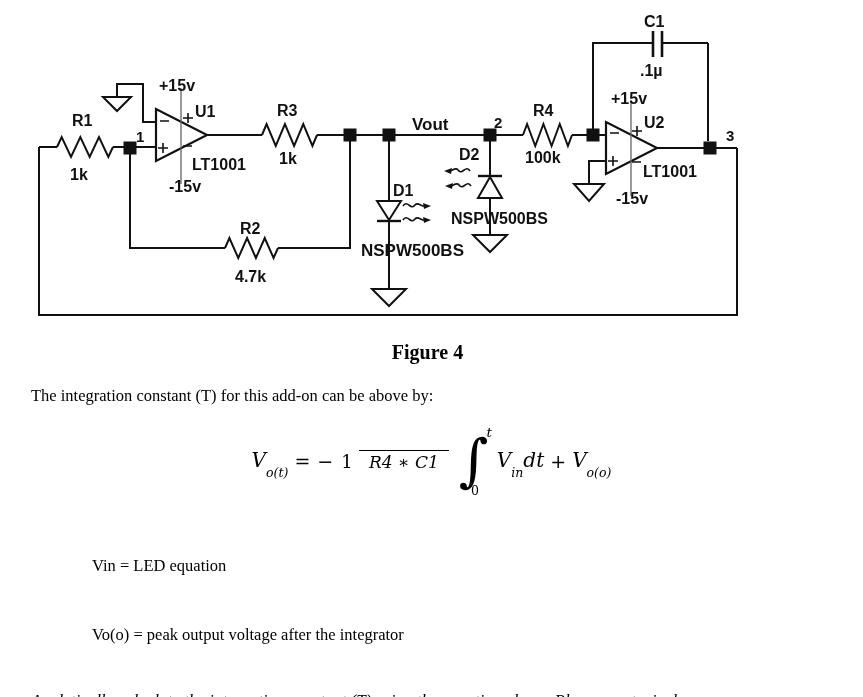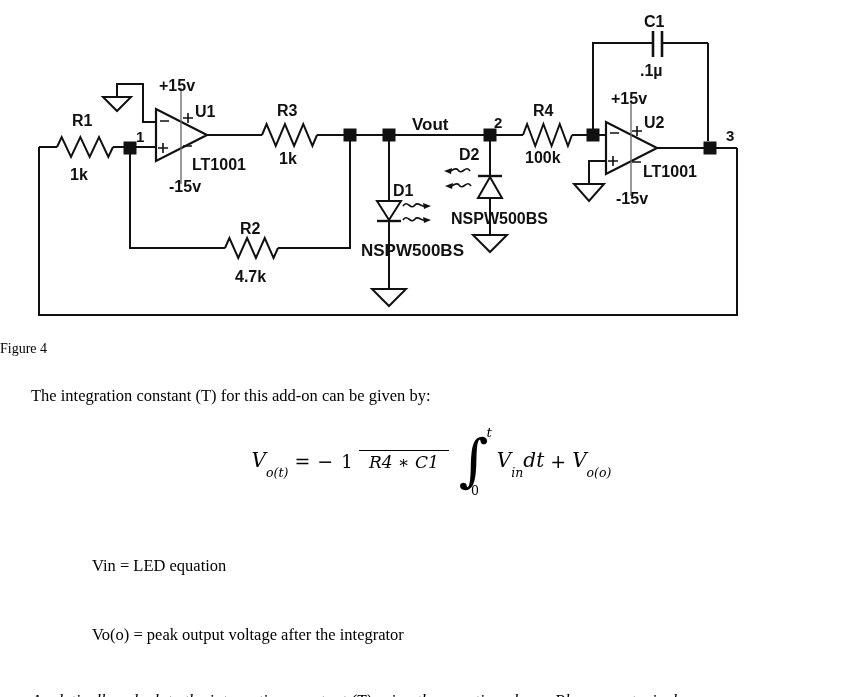--- a/index.html
+++ b/index.html
@@ -9,22 +9,22 @@
     position:relative;overflow:hidden;
   }
   .schematic{position:absolute;left:0;top:0;}
   .schematic text{
     font-family:"Liberation Sans","DejaVu Sans",sans-serif;
     font-weight:bold;fill:#111;font-size:16px;
   }
   .schematic text.small{font-size:15px;}
   .schematic text.big{font-size:17px;}
   .caption{
-    position:absolute;left:0;right:8px;top:341px;
-    font-weight:normal;font-size:14px;
+    position:absolute;left:0;right:8px;top:341px;text-align:center;
+    font-weight:bold;font-size:20px;
   }
   .intro{position:absolute;left:31px;top:386px;font-size:16.5px;}
   .equation{
     position:absolute;left:0;right:0;top:424px;height:74px;
     display:flex;justify-content:center;align-items:center;
     font-family:"DejaVu Serif","Liberation Serif",serif;
     font-style:italic;font-size:20px;
   }
   .eq-row{display:flex;align-items:center;gap:5px;}
   .eq-sub{font-size:12.5px;font-style:italic;vertical-align:sub;position:relative;top:5px;}
@@ -126,21 +126,21 @@
   <text x="640" y="76">.1µ</text>
   <text x="611" y="104">+15v</text>
   <text x="644" y="128">U2</text>
   <text x="643" y="177">LT1001</text>
   <text x="616" y="204">-15v</text>
   <text class="small" x="726" y="141">3</text>
 </svg>
 
 <div class="caption">Figure 4</div>
 
-<div class="intro">The integration constant (T) for this add-on can be given by:</div>
+<div class="intro">The integration constant (T) for this add-on can be above by:</div>
 
 <div class="equation">
   <div class="eq-row">
     <span><span>V</span><span class="eq-sub">o(t)</span></span>
     <span class="eq-op">=</span>
     <span class="eq-op">−</span>
     <span class="frac">
       <span class="num">1</span>
       <span class="den">R4 ∗ C1</span>
     </span>

